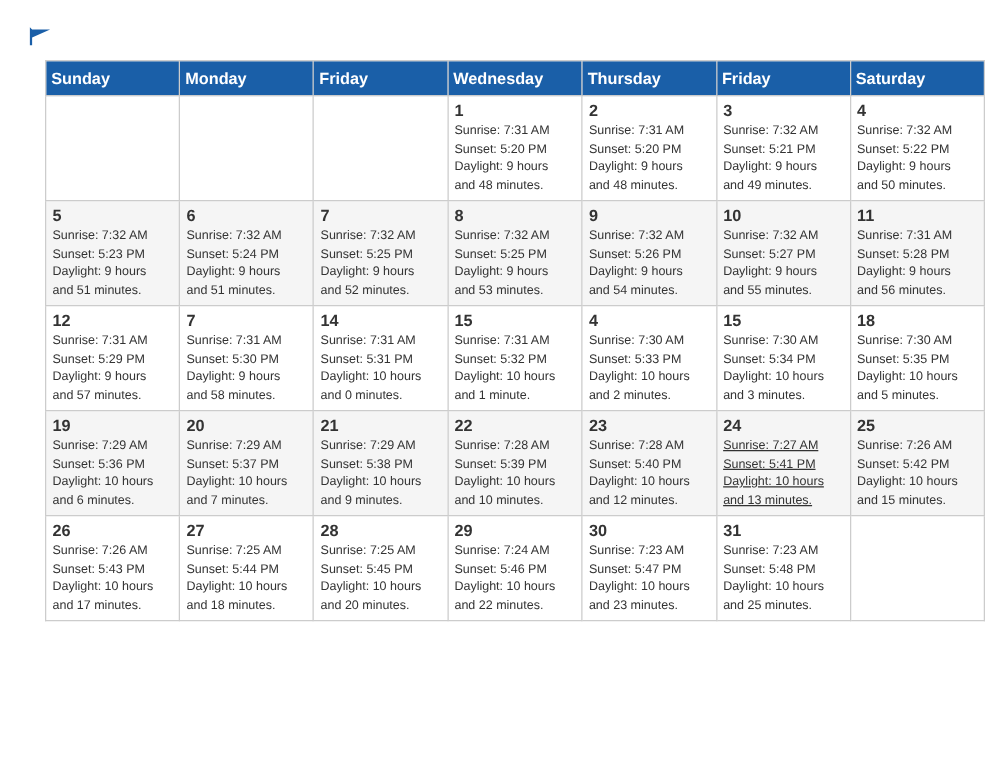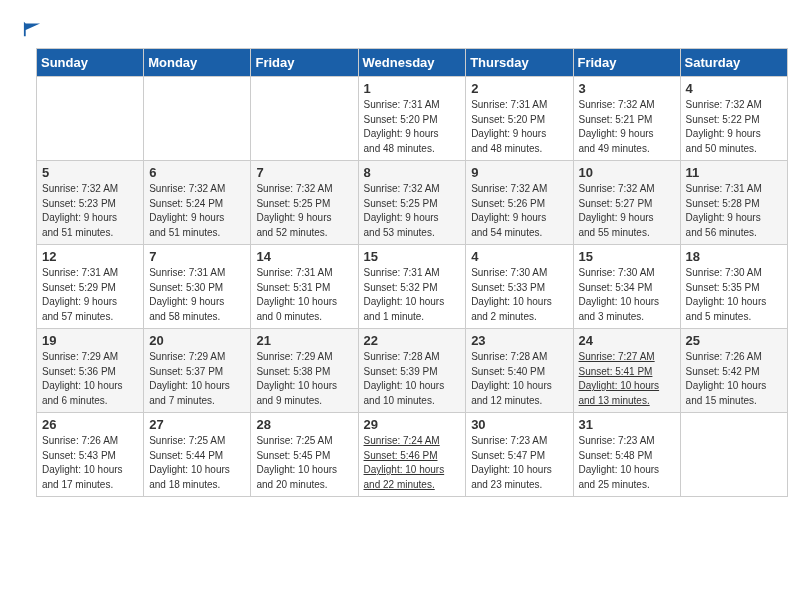--- a/index.html
+++ b/index.html
@@ -336,21 +336,21 @@
           </td>
           <td>
             <div class="day-num">28</div>
             <div class="day-info" style="white-space: pre-line;">Sunrise: 7:25 AM
 Sunset: 5:45 PM
 Daylight: 10 hours
 and 20 minutes.</div>
           </td>
           <td>
             <div class="day-num">29</div>
-            <div class="day-info" style="white-space: pre-line; text-decoration: underline;">Sunrise: 7:24 AM
+            <div class="day-info" style="white-space: pre-line;">Sunrise: 7:24 AM
 Sunset: 5:46 PM
 Daylight: 10 hours
 and 22 minutes.</div>
           </td>
           <td>
             <div class="day-num">30</div>
             <div class="day-info" style="white-space: pre-line;">Sunrise: 7:23 AM
 Sunset: 5:47 PM
 Daylight: 10 hours
 and 23 minutes.</div>

